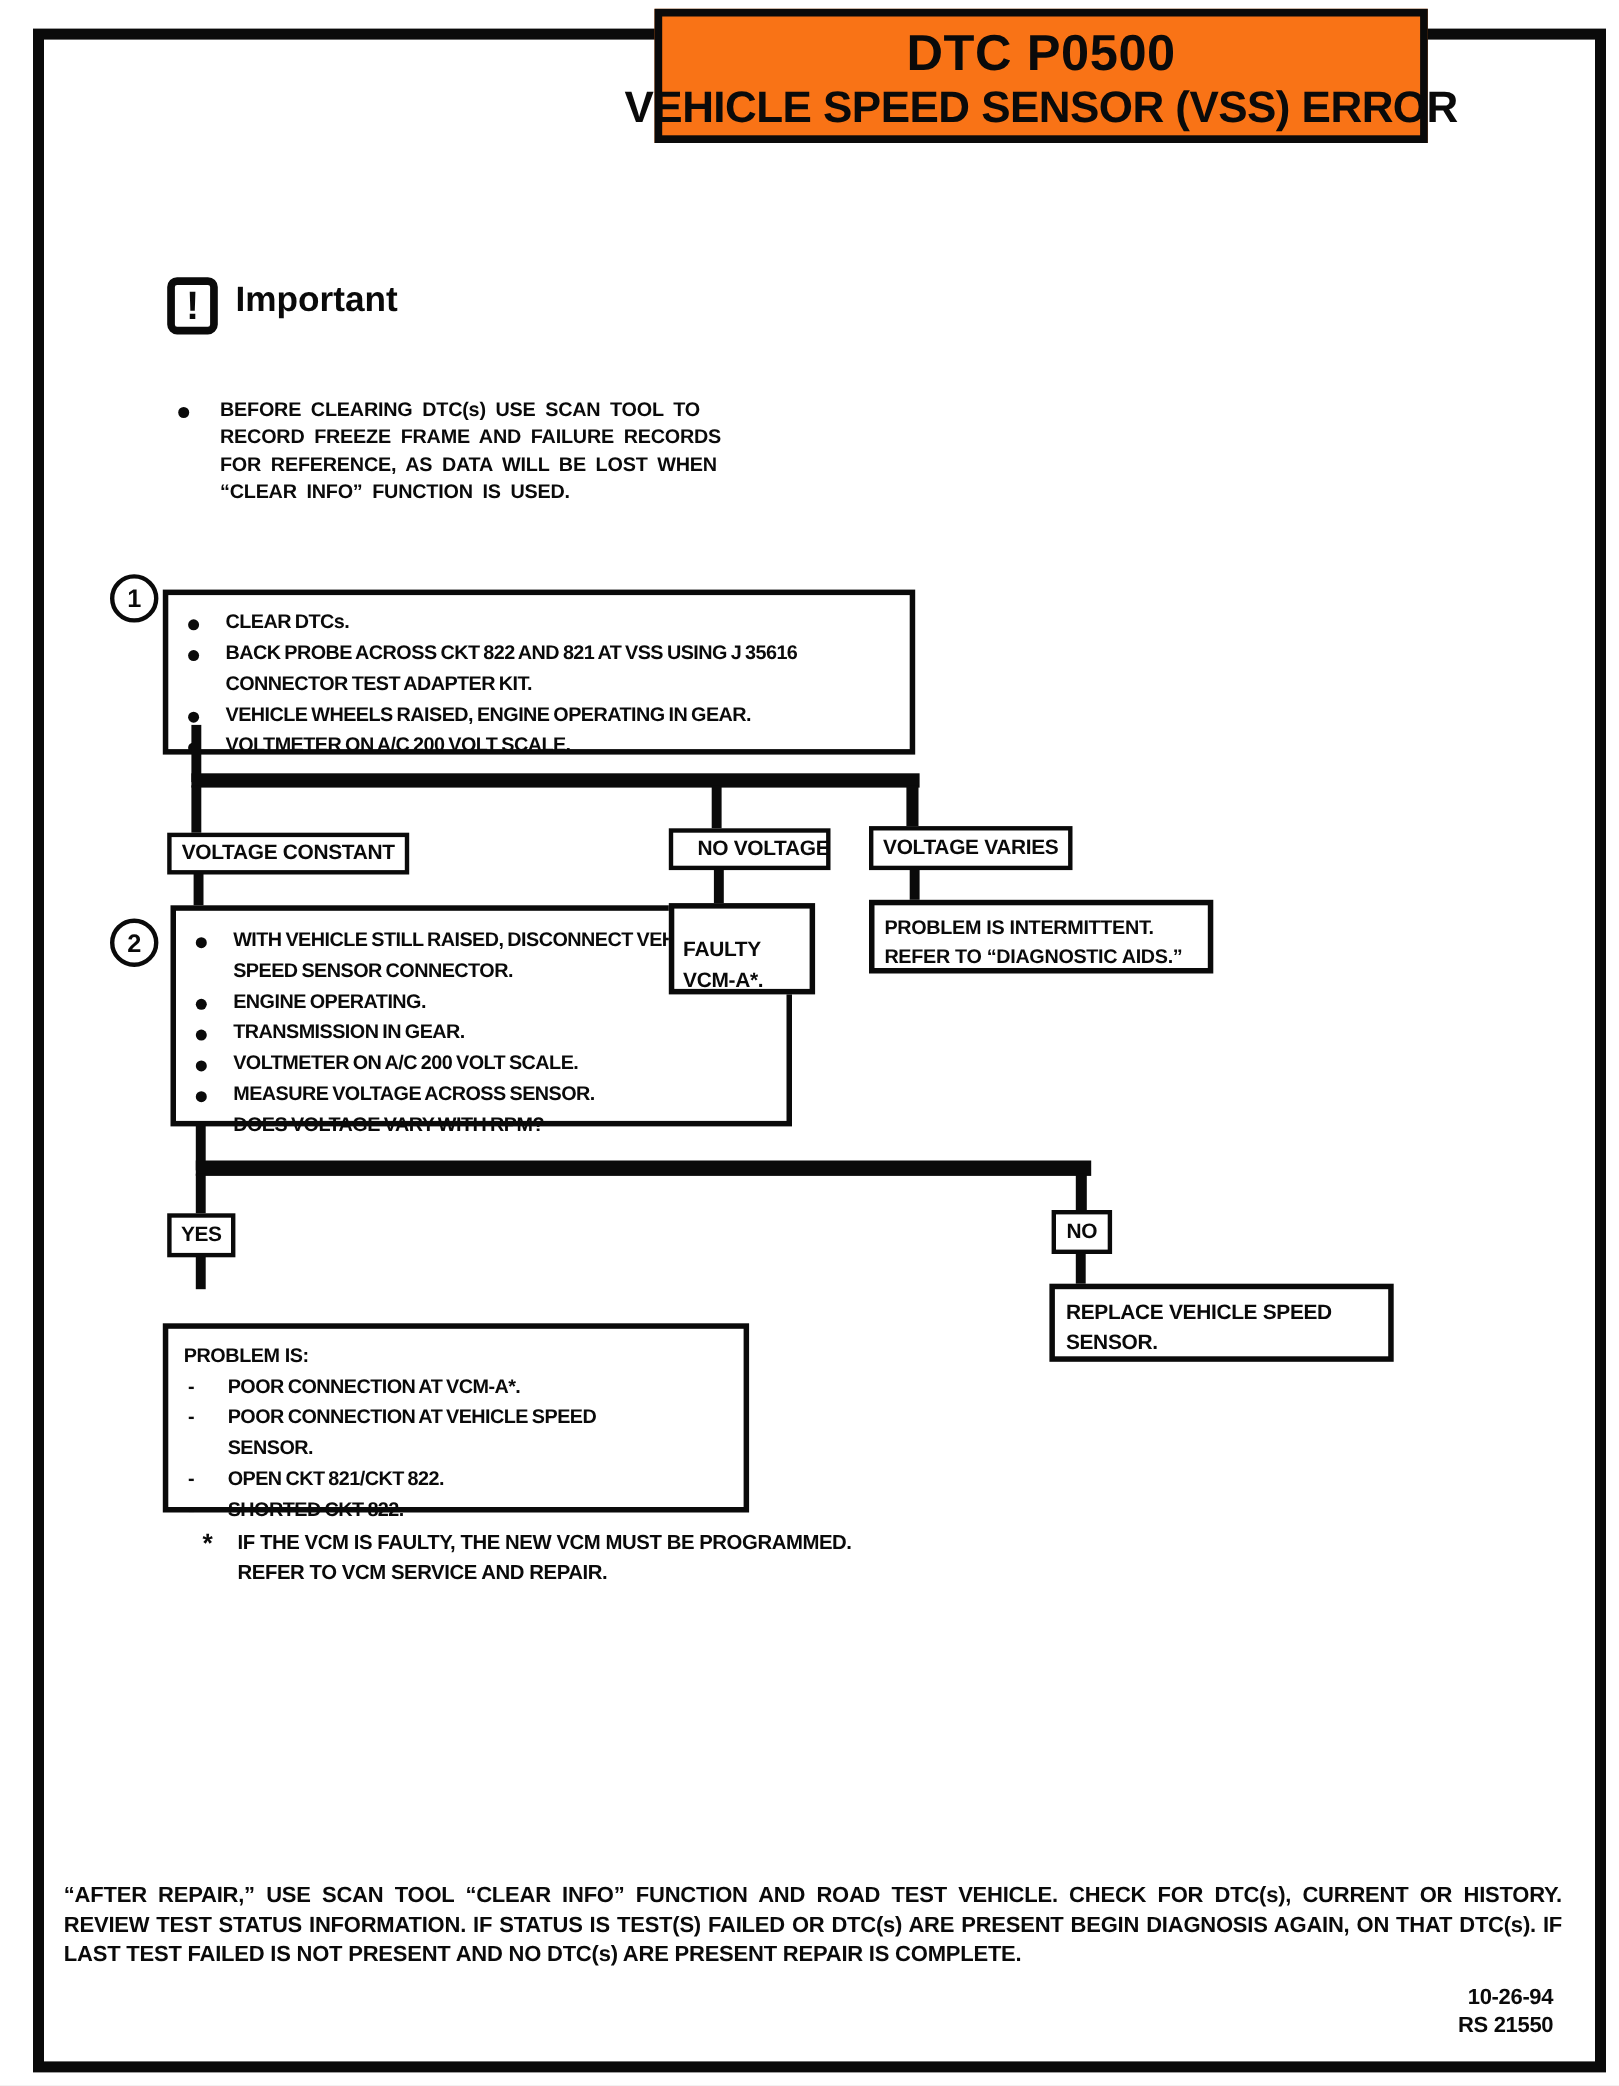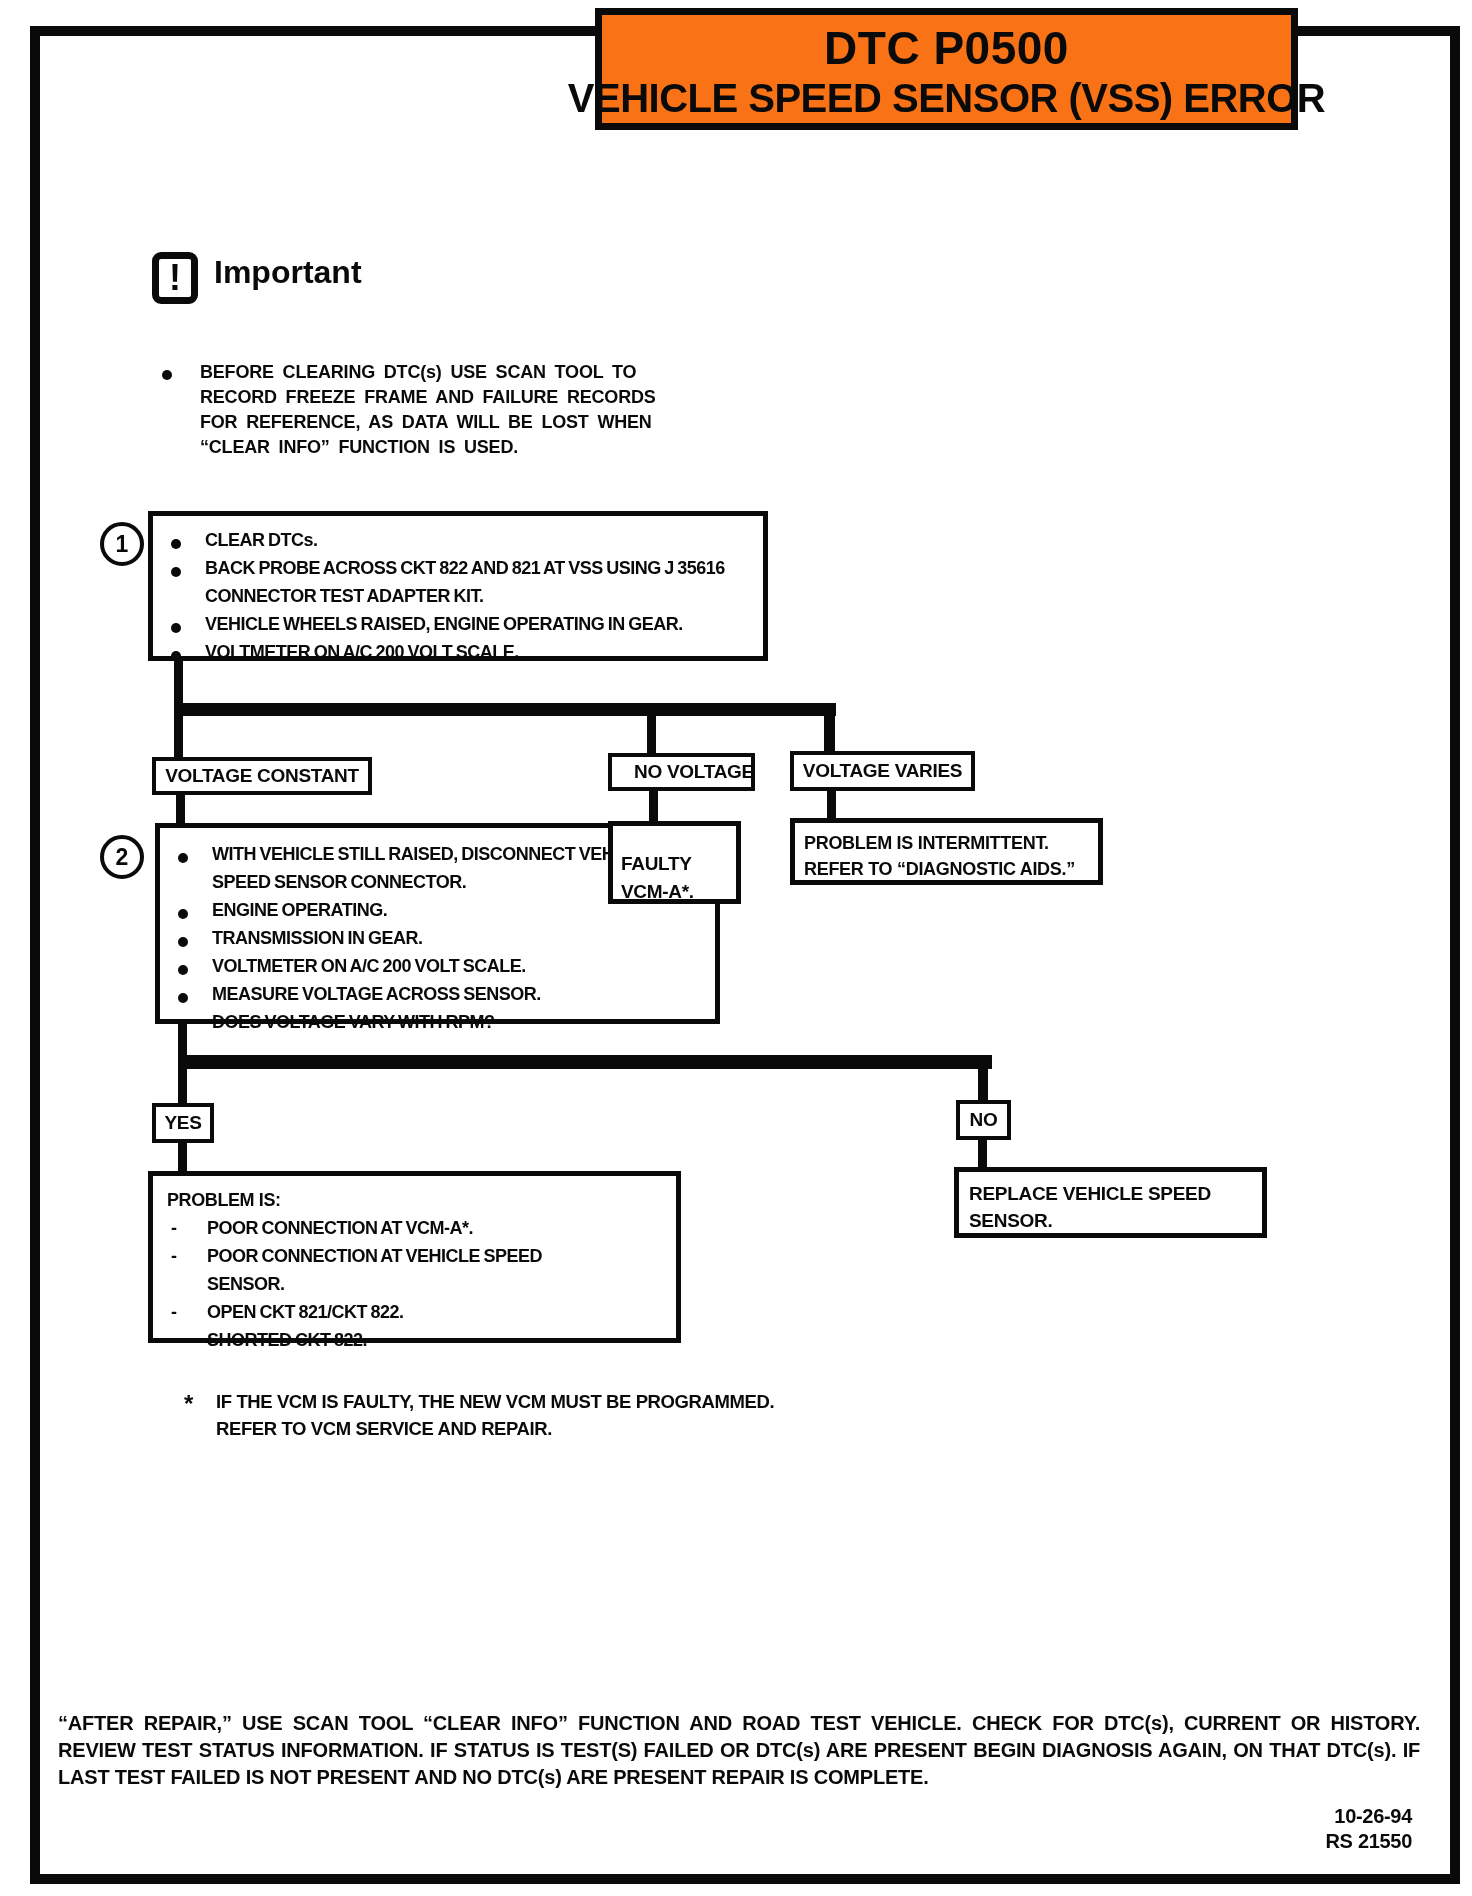--- a/index.html
+++ b/index.html
@@ -51,21 +51,21 @@
   }
   .w552{max-width:548px;}
   .w460{max-width:460px;}
   .w360{max-width:360px;}
   .label{
     display:flex;align-items:center;justify-content:center;
     font-size:19px;letter-spacing:-.3px;white-space:nowrap;
   }
   .twoline{font-size:19px;line-height:28px;letter-spacing:-.3px;padding:24px 8px;}
   .interm{font-size:18px;line-height:26px;letter-spacing:-.3px;padding:7px 9px;white-space:nowrap;}
-  .problem{padding:10px 8px 6px 14px;}
+  .problem{padding:10px 8px 6px 14px;margin-top:32px;}
   .phead{font-size:18px;line-height:28px;letter-spacing:-.4px;}
   .pdash{width:40px;flex:0 0 40px;font-size:18px;line-height:28px;padding-left:4px;box-sizing:border-box;}
   .replace{font-size:19px;line-height:27px;letter-spacing:-.3px;padding:8px 10px;}
   .fnmark{position:absolute;left:184px;top:1390px;font-size:24px;}
   .fntext{
     position:absolute;left:216px;top:1388px;width:578px;
     font-size:18.5px;line-height:27px;letter-spacing:-.4px;
   }
   .afterrepair{
     position:absolute;left:58px;top:1710px;width:1362px;
@@ -89,21 +89,21 @@
   </div>
 
   <div class="impicon">!</div>
   <div class="implabel">Important</div>
   <span class="dot impdot"></span>
   <div class="impnote">BEFORE CLEARING DTC(s) USE SCAN TOOL TO RECORD FREEZE FRAME AND FAILURE RECORDS FOR REFERENCE, AS DATA WILL BE LOST WHEN “CLEAR INFO” FUNCTION IS USED.</div>
 
   <div class="circle" style="left:100px;top:522px;">
     <span>1</span>
   </div>
-  <div class="fbox blist" style="left:148px;top:511px;width:620px;height:150px;">
+  <div class="fbox blist" style="left:148px;top:536px;width:684px;height:150px;">
     <div class="brow">
       <span class="bdotcol"><span class="dot"></span></span>
       <span class="btxt w552">CLEAR DTCs.</span>
     </div>
     <div class="brow">
       <span class="bdotcol"><span class="dot"></span></span>
       <span class="btxt w552">BACK PROBE ACROSS CKT 822 AND 821 AT VSS USING J 35616 CONNECTOR TEST ADAPTER KIT.</span>
     </div>
     <div class="brow">
       <span class="bdotcol"><span class="dot"></span></span>

